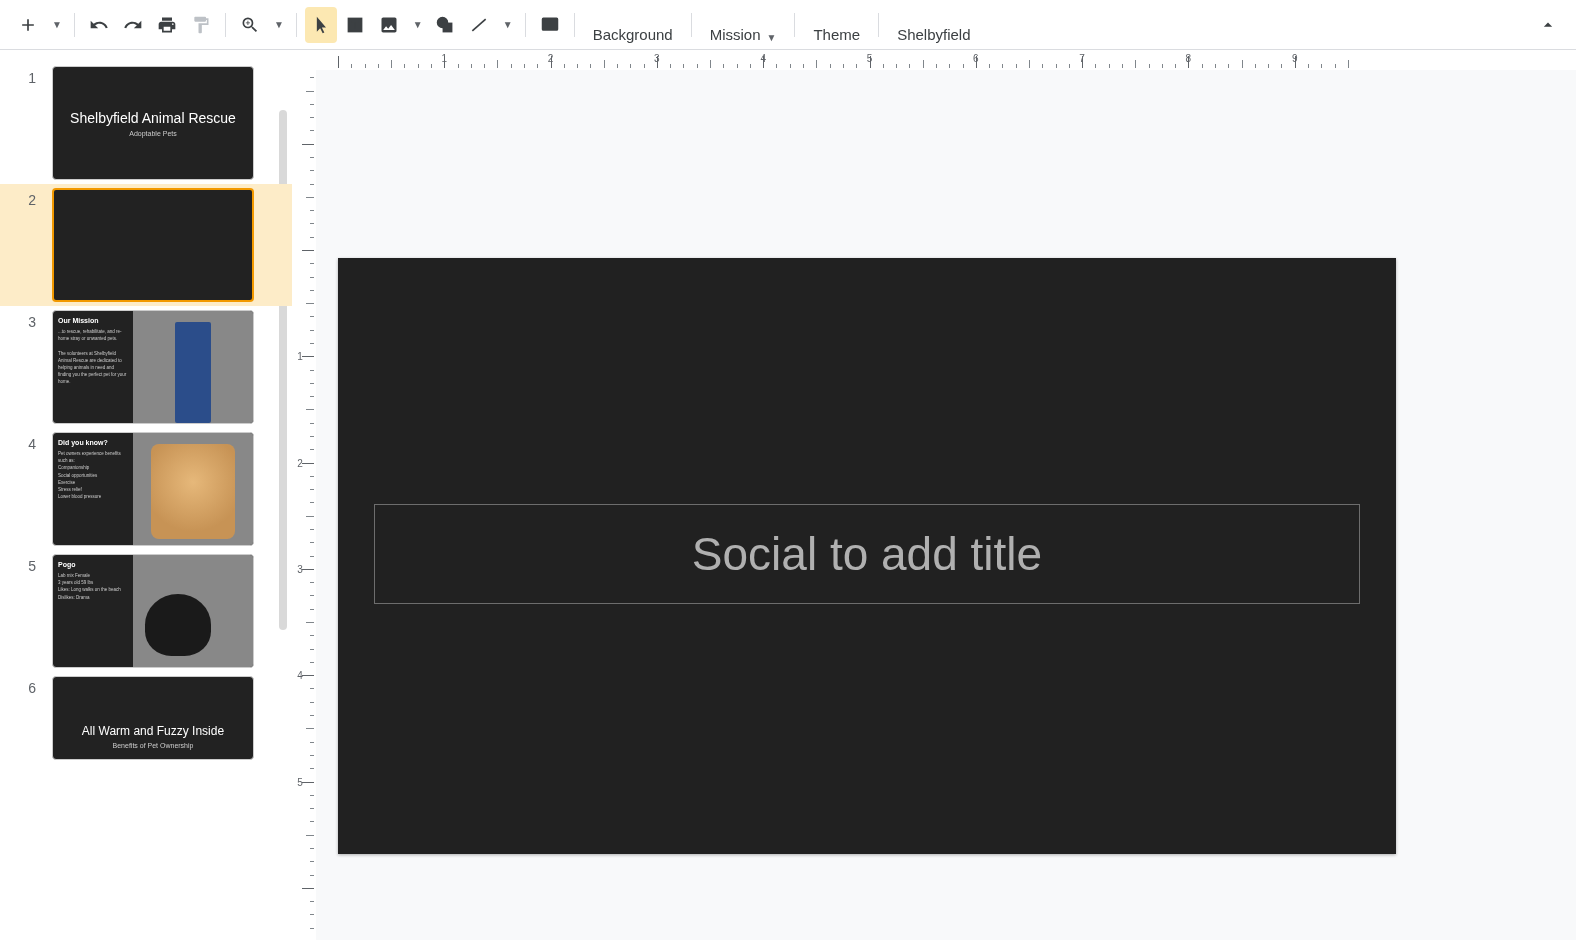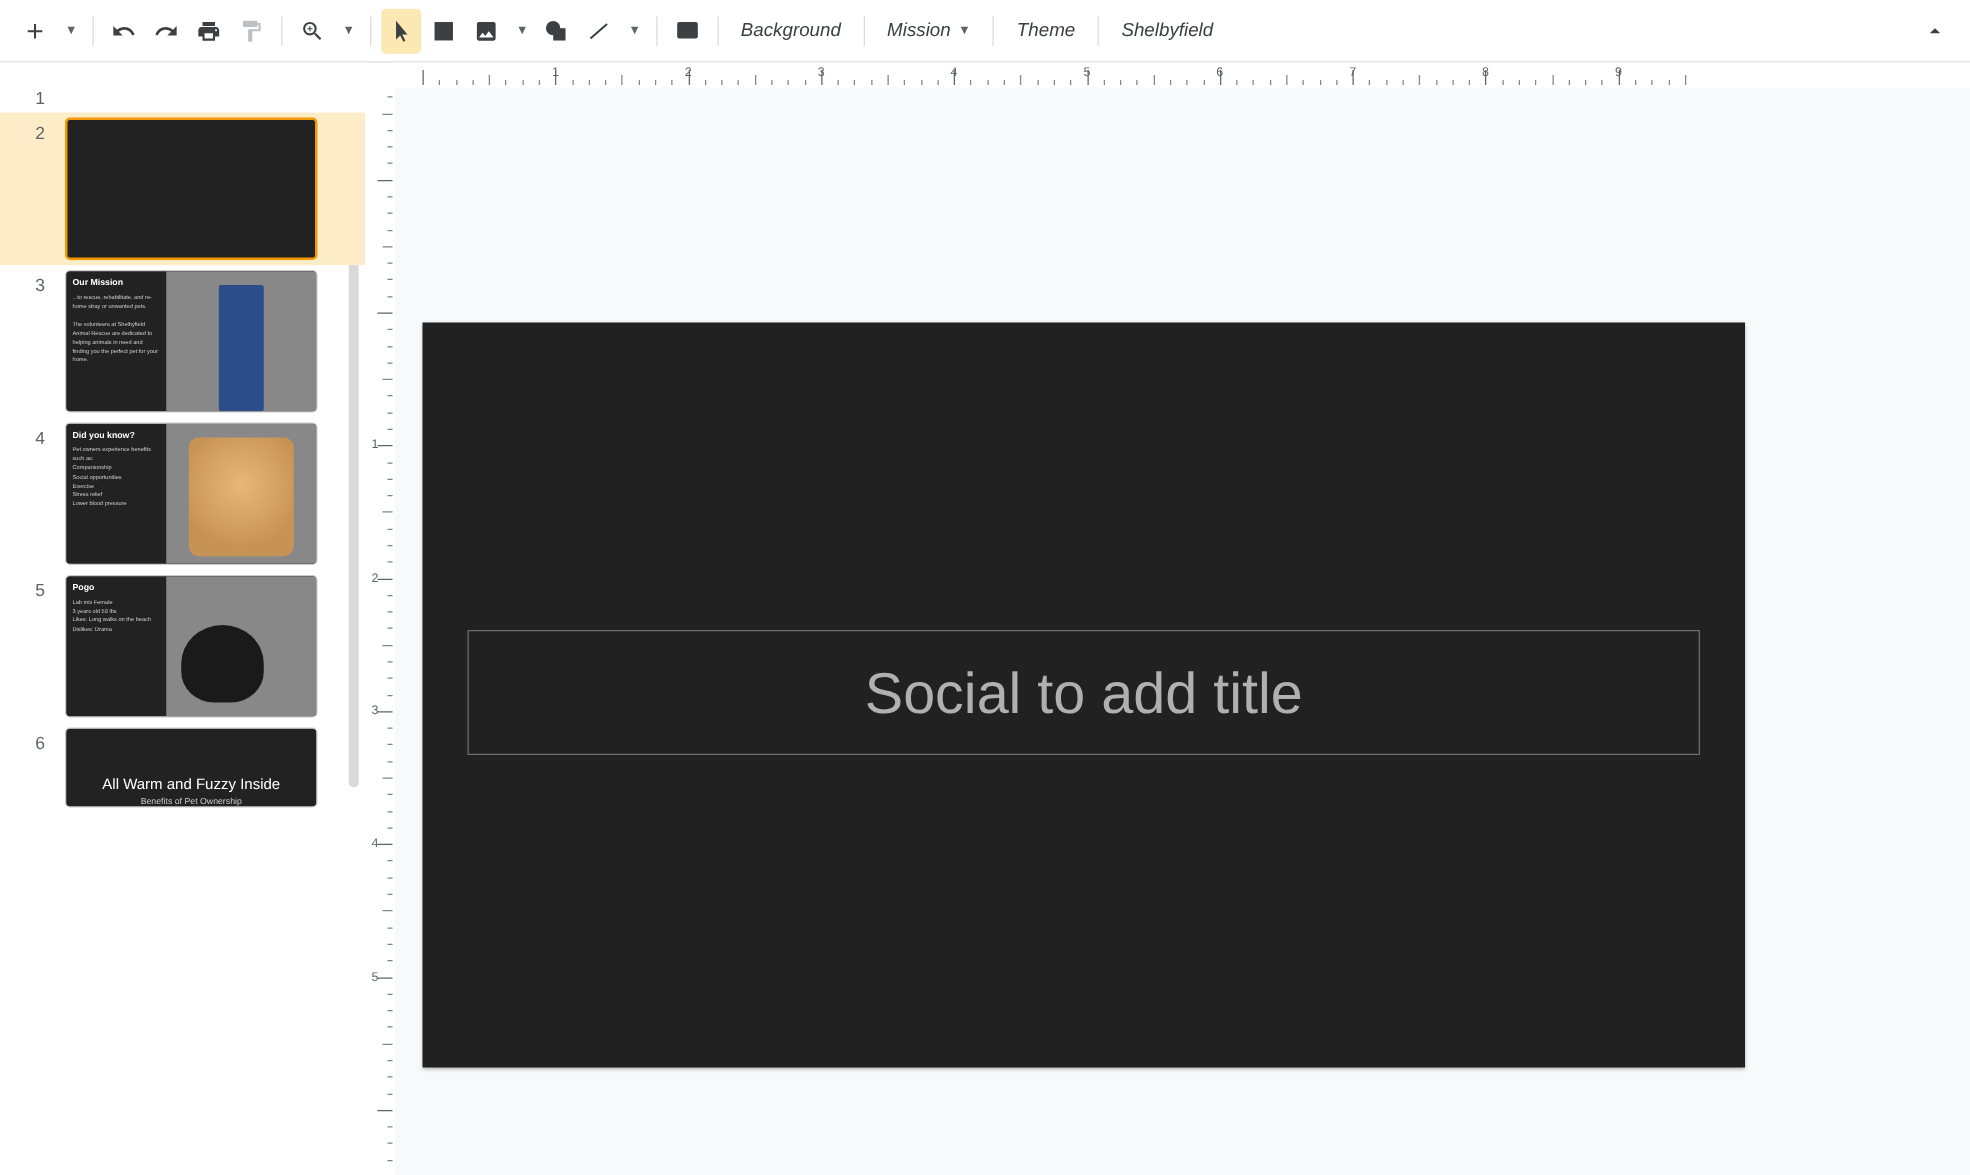--- a/index.html
+++ b/index.html
@@ -26,28 +26,27 @@
 }
 .tb-btn.active { background: #fce8b2; }
 .tb-sep {
   width: 1px;
   height: 24px;
   background: #dadce0;
   margin: 0 6px;
 }
 .tb-text-btn {
   display: inline-flex;
-  align-items: center;
+  align-items: flex-end;
   padding: 0 10px;
   height: 36px;
   color: #3c4043;
   font-size: 15px;
   cursor: pointer;
   gap: 4px;
-  font-style: italic;
 }
 .tb-dropdown-arrow {
   font-size: 10px;
   color: #5f6368;
   margin-left: 2px;
 }
 .tb-icon { width: 20px; height: 20px; fill: #3c4043; }
 .tb-icon.muted { fill: #bdc1c6; }
 .tb-spacer { flex: 1; }
 .chevron-up { color: #5f6368; }
@@ -319,20 +318,24 @@
   </div>
 </div>
 
 <div class="main">
 
   <div class="sidebar">
     <div class="sidebar-scroll-track"></div>
 
     <div class="slide-item">
       <div class="slide-num">1</div>
+      <div class="slide-thumb thumb1">
+        <div class="t1">Shelbyfield Animal Rescue</div>
+        <div class="t2">Adoptable Pets</div>
+      </div>
     </div>
 
     <div class="slide-item selected">
       <div class="slide-num">2</div>
       <div class="slide-thumb"></div>
     </div>
 
     <div class="slide-item">
       <div class="slide-num">3</div>
       <div class="slide-thumb thumb-split">
@@ -377,21 +380,21 @@
             <div>Likes: Long walks on the beach</div>
             <div>Dislikes: Drama</div>
           </div>
         </div>
         <div class="right img-s5"></div>
       </div>
     </div>
 
     <div class="slide-item">
       <div class="slide-num">6</div>
-      <div class="slide-thumb thumb6" style="height:64px">
+      <div class="slide-thumb thumb6" style="height:84px">
         <div class="t1">All Warm and Fuzzy Inside</div>
         <div class="t2">Benefits of Pet Ownership</div>
       </div>
     </div>
   </div>
 
   <div class="vruler" id="vruler">
       <div class="tick maj" style="top: 188px;"></div>
       <div class="tick" style="top: 201.287px;"></div>
       <div class="tick" style="top: 214.575px;"></div>

